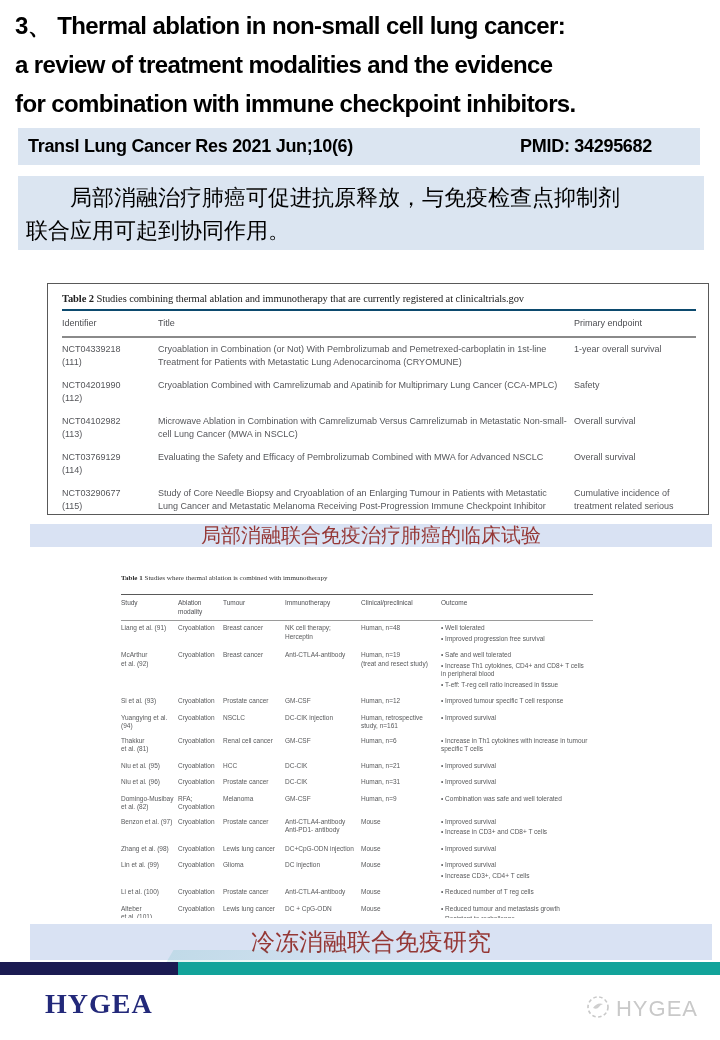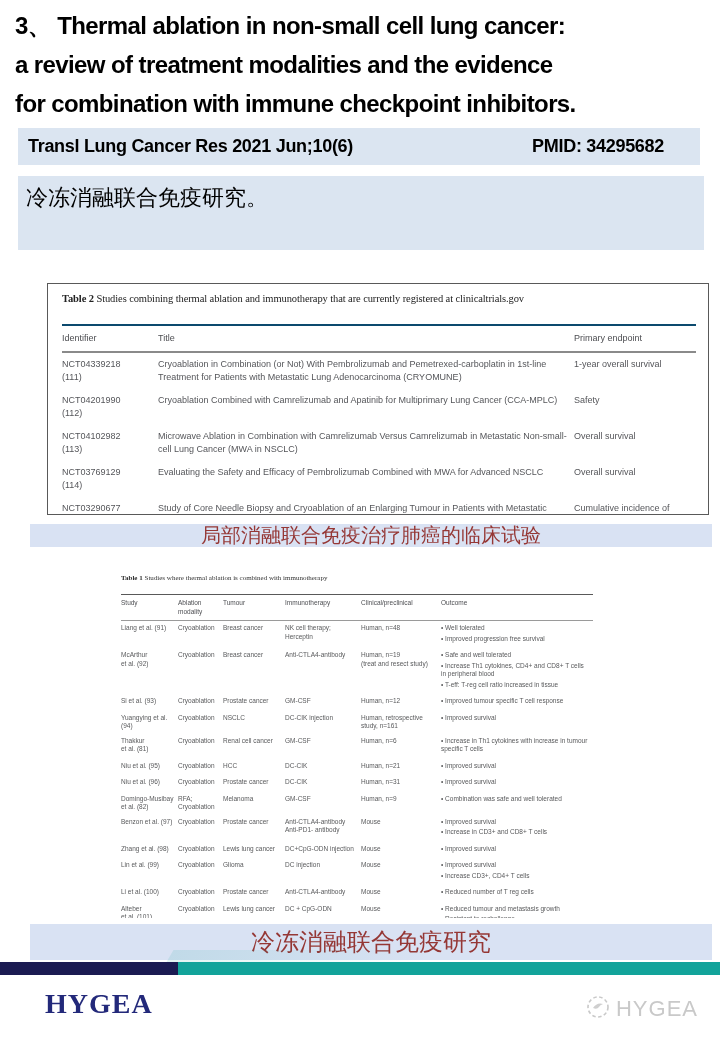--- a/index.html
+++ b/index.html
@@ -10,32 +10,32 @@
   .slide { position:absolute; inset:0; background:#fff; }
 
   
   .main-title { position:absolute; left:15px; top:6px; width:702px;
     font-size:24px; line-height:39px; font-weight:700; color:#000;
     letter-spacing:-0.6px; white-space:pre-line; }
 
   
   .citation-bar { position:absolute; left:18px; top:128px; width:682px; height:37px;
     background:#dbe5f1; display:flex; align-items:center; justify-content:space-between;
-    padding:0 36px 0 10px; font-size:18px; font-weight:700; color:#000; letter-spacing:-0.3px; }
+    padding:0 48px 0 10px; font-size:18px; font-weight:700; color:#000; letter-spacing:-0.3px; }
 
   
   .summary-block { position:absolute; left:18px; top:176px; width:686px; height:74px;
     background:#dbe5f1; padding:5px 8px 0 8px; font-size:22px; line-height:33px; color:#000; }
   .summary-block .l1 { text-indent:2em; }
 
   
   .t2-figure { position:absolute; left:47px; top:283px; width:662px; height:232px;
     background:#fff; border:1px solid #595959; padding:9px 12px 0 14px; overflow:hidden; }
   .t2-caption { font-family:"Liberation Serif", serif; font-size:10.5px; color:#222;
-    margin-bottom:20px; letter-spacing:-0.1px; }
+    margin-bottom:5px; letter-spacing:-0.1px; }
   .t2-caption b { font-weight:700; }
   table.t2 { width:100%; border-collapse:collapse; table-layout:fixed;
     font-size:9px; line-height:13px; color:#55565a; }
   table.t2 thead th { text-align:left; font-weight:400; color:#4d4e52;
     border-top:2px solid #0c4a6e; border-bottom:2px solid #8a8a8a; padding:6px 4px 6px 0; }
   table.t2 td { vertical-align:top; padding:5px 6px 5px 0; }
   table.t2 tbody tr:last-child td { padding-bottom:7px; }
   table.t2 .c-id { width:96px; white-space:pre-line; }
   table.t2 .c-title { width:auto; }
   table.t2 .c-end { width:122px; }
@@ -91,21 +91,22 @@
   <div class="main-title">3、 Thermal ablation in non-small cell lung cancer:
 a review of treatment modalities and the evidence
 for combination with immune checkpoint inhibitors.</div>
 
   <div class="citation-bar">
     <span>Transl Lung Cancer Res 2021 Jun;10(6)</span>
     <span>PMID: 34295682</span>
   </div>
 
   <div class="summary-block">
-    <div class="l2">冷冻消融联合免疫研究。</div>
+    <div class="l1">局部消融治疗肺癌可促进抗原释放，与免疫检查点抑制剂</div>
+    <div class="l2">联合应用可起到协同作用。</div>
   </div>
 
   <div class="t2-figure">
     <div class="t2-caption"><b>Table 2</b><span> Studies combining thermal ablation and immunotherapy that are currently registered at clinicaltrials.gov</span></div>
     <table class="t2">
       <thead>
           <tr>
             <th class="c-id">Identifier</th>
             <th class="c-title">Title</th>
             <th class="c-end">Primary endpoint</th>

